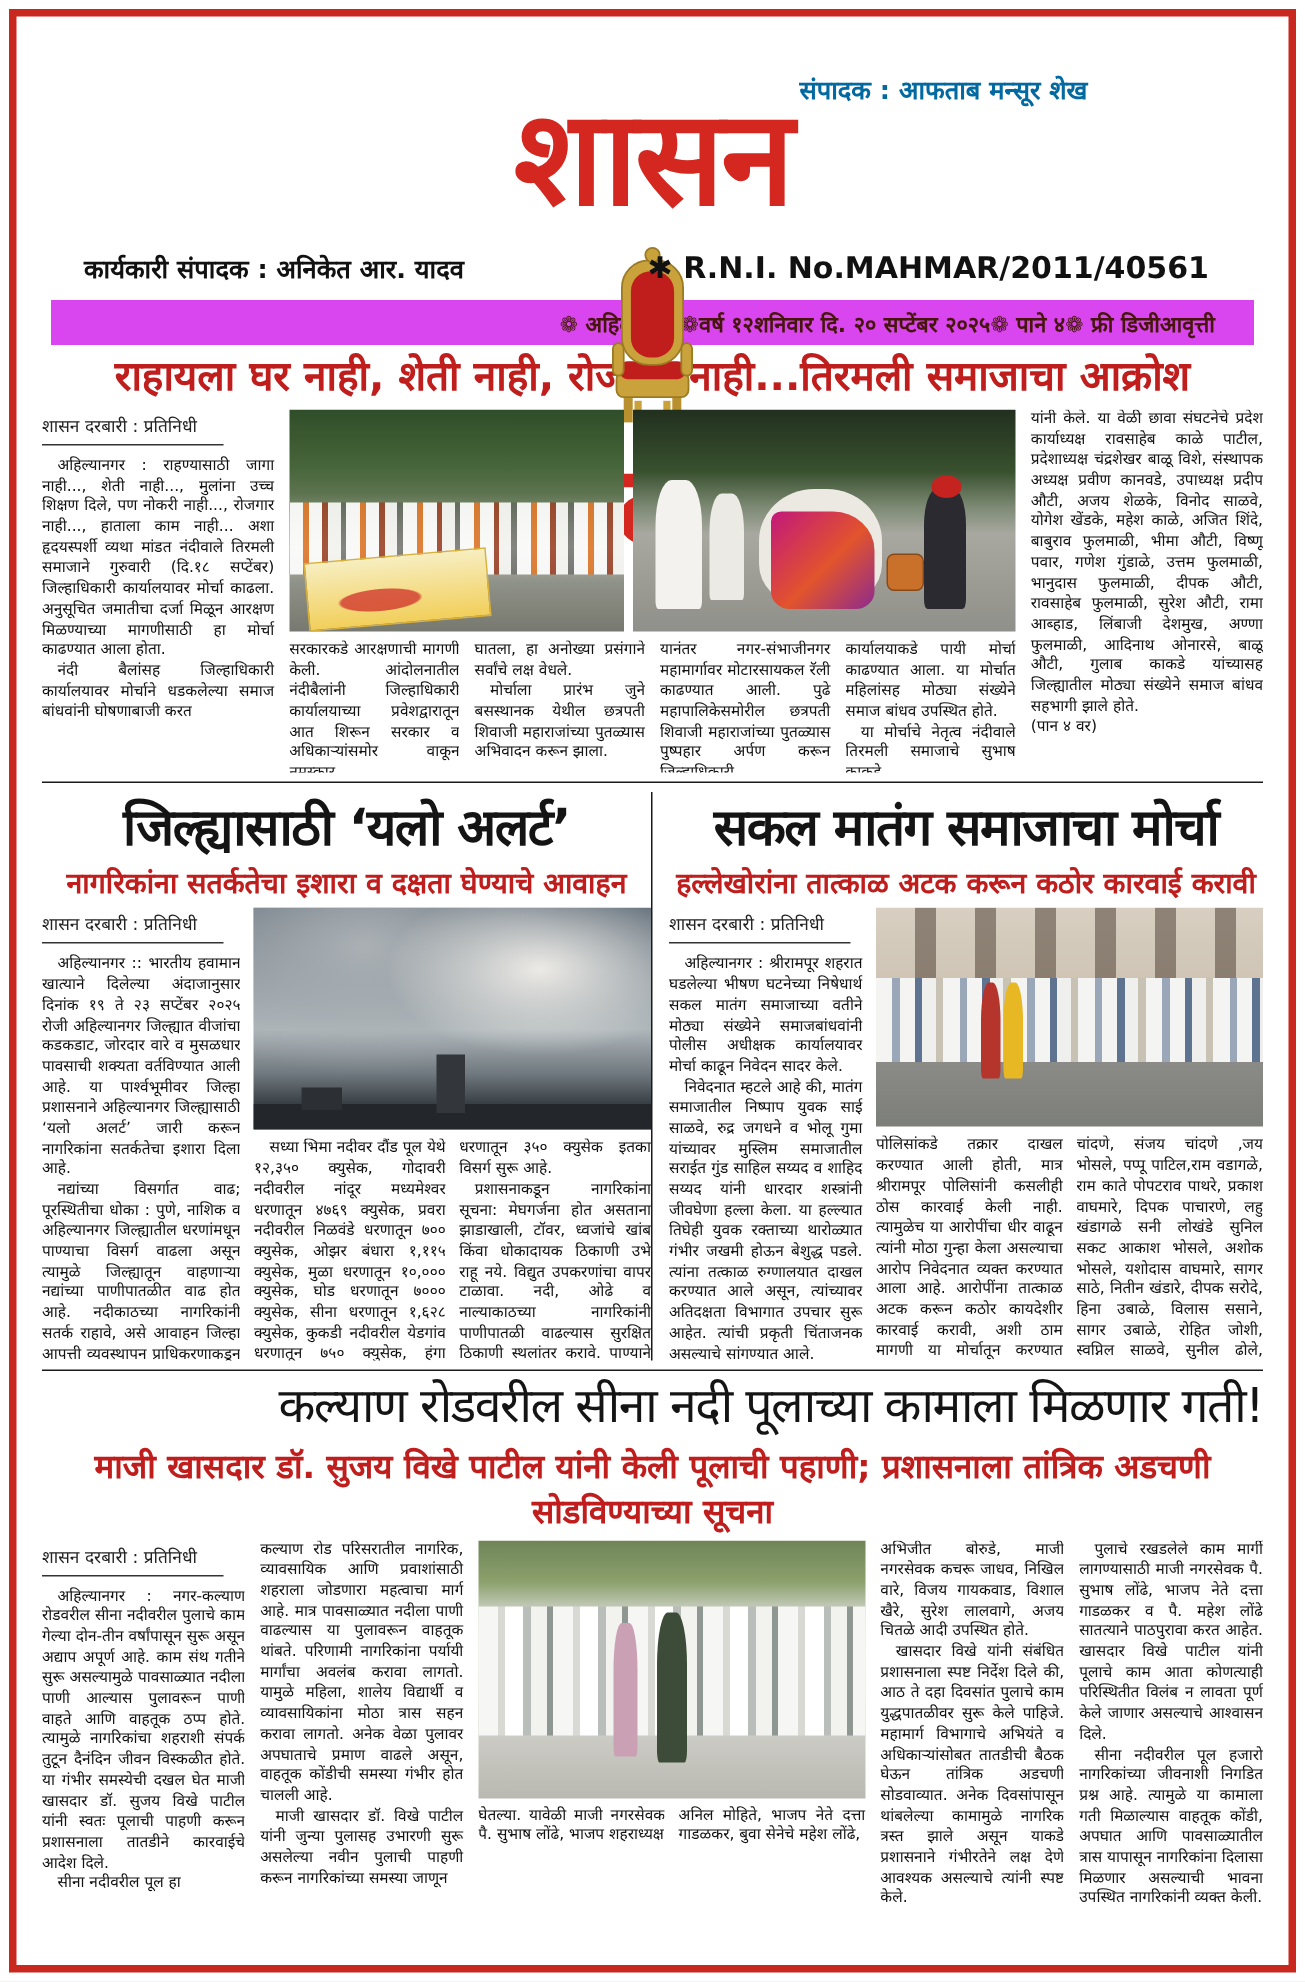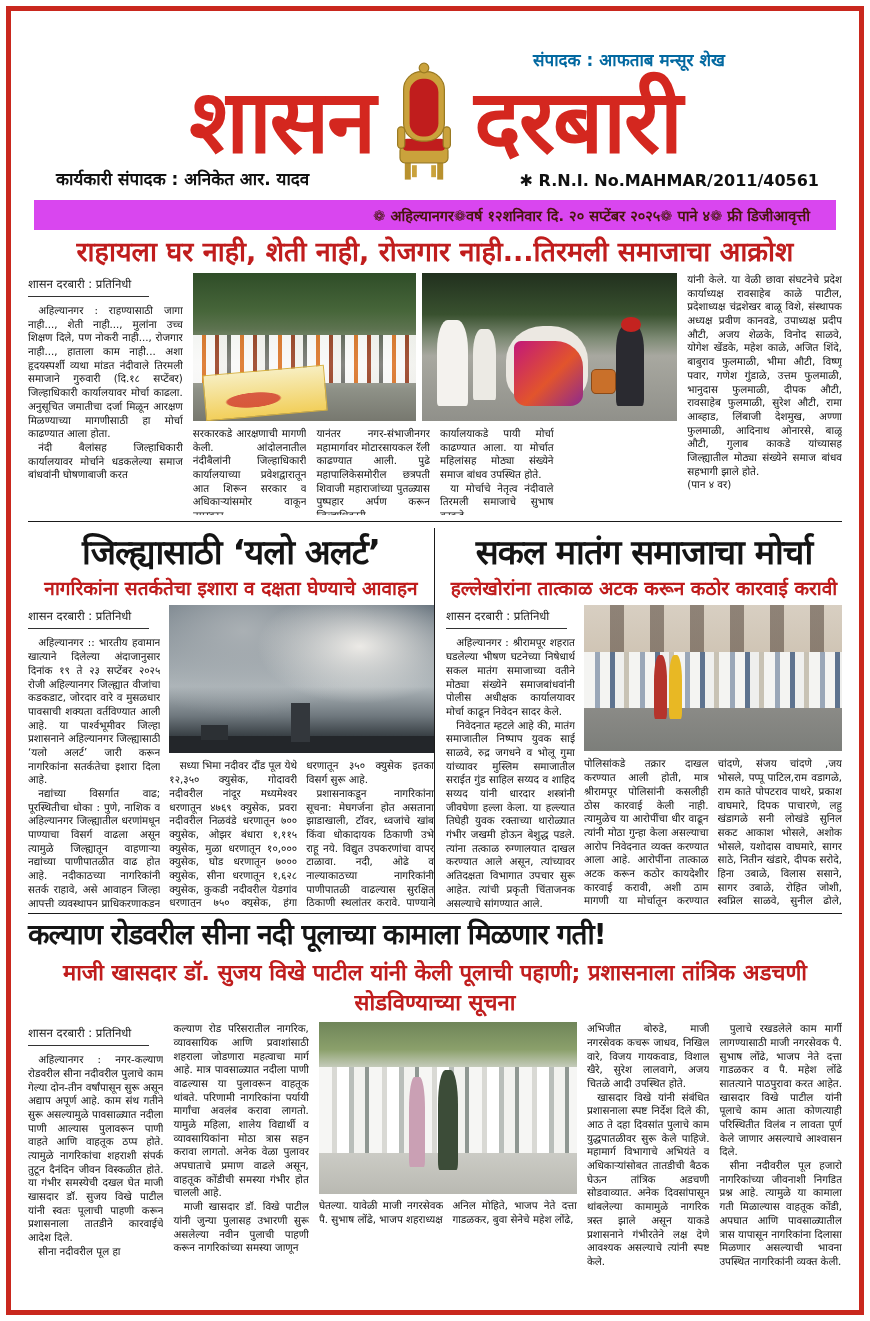--- a/index.html
+++ b/index.html
@@ -3,36 +3,36 @@
 <meta charset="utf-8">
 <style>
   html,body{margin:0;padding:0;background:#e9e9e9;font-family:"DejaVu Sans","Liberation Sans",sans-serif;}
   .page{position:relative;width:870px;height:1321px;background:#fff;margin:0 auto;overflow:hidden;}
   .frame{position:absolute;inset:6px;border:5px solid #c9281e;pointer-events:none;z-index:5;}
   .inner{position:absolute;inset:14px;padding:10px 14px;box-sizing:border-box;}
 
   
   .masthead{position:relative;height:168px;}
   .m-editor{position:absolute;top:24px;left:505px;font-size:17px;font-weight:bold;color:#0369a1;}
-  .m-title{position:absolute;top:38px;left:0;right:0;display:flex;align-items:center;justify-content:center;gap:14px;}
+  .m-title{position:absolute;top:38px;left:0;right:0;display:flex;align-items:center;gap:14px;flex-direction:column;}
   .m-word{font-size:88px;font-weight:bold;color:#d4271f;line-height:1;letter-spacing:-2px;white-space:nowrap;}
   .throne{flex:0 0 auto;}
   .m-exec{position:absolute;bottom:2px;left:28px;font-size:17px;font-weight:bold;color:#111;}
-  .m-rni{position:absolute;bottom:2px;right:23px;font-size:16px;font-weight:bold;color:#111;}
+  .m-rni{position:absolute;bottom:2px;right:36px;font-size:20px;font-weight:bold;color:#111;}
 
   
   .goldbar{margin:8px 6px 6px 6px;background:#d946ef;color:#46160c;font-weight:bold;font-size:14.5px;
     display:flex;justify-content:flex-end;align-items:center;padding:5px 26px;}
 
   
   .h-main{margin:4px 0 0 0;text-align:center;font-size:45px;font-weight:bold;color:#141414;line-height:1.12;letter-spacing:-1px;}
   .h-sub{margin:4px 0 6px 0;text-align:center;font-size:27px;font-weight:bold;color:#c01d1d;line-height:1.15;}
   .h-mid{margin:6px 0 0 0;text-align:center;font-size:34px;font-weight:bold;color:#141414;line-height:1.1;letter-spacing:-1px;}
   .h-mid-sub{margin:4px 0 4px 0;text-align:center;font-size:19px;font-weight:bold;color:#c01d1d;}
-  .h-bot{margin:6px 0 0 0;text-align:left;font-size:28px;font-weight:bold;color:#141414;line-height:1.1;letter-spacing:-1px;}
+  .h-bot{margin:6px 0 0 0;text-align:right;font-size:32px;font-weight:normal;color:#141414;line-height:1.1;letter-spacing:-1px;}
   .h-bot-sub{margin:5px 0 6px 0;text-align:center;font-size:22px;font-weight:bold;color:#c01d1d;}
 
   .rule{border-top:1.6px solid #1a1a1a;margin:6px 0;}
 
   
   .coltext{font-size:10.3px;line-height:1.33;color:#111;text-align:justify;white-space:pre-line;overflow:hidden;}
   .byline{font-size:11.5px;color:#222;border-bottom:1.2px solid #333;display:inline-block;padding:0 18px 5px 0;margin-bottom:7px;}
 
   
   .a1-body{display:grid;grid-template-columns:repeat(5,1fr);gap:10px;height:242px;overflow:hidden;margin-top:2px;}
@@ -124,20 +124,22 @@
               <span style="position:absolute;left:20%;bottom:14%;width:9%;height:48%;background:#eceae4;border-radius:35% 35% 6% 6%;"></span>
               <span style="position:absolute;left:33%;bottom:12%;width:32%;height:52%;background:#ece8e2;border-radius:45% 45% 35% 35%;"></span>
               <span style="position:absolute;left:36%;bottom:10%;width:27%;height:44%;background:linear-gradient(135deg,#c2187a,#e2542c 55%,#8e2a8e);border-radius:10% 40% 18% 18%;"></span>
               <span style="position:absolute;right:13%;bottom:10%;width:11%;height:54%;background:#2a2a30;border-radius:30% 30% 8% 8%;"></span>
               <span style="position:absolute;right:14%;top:30%;width:8%;height:10%;background:#c42320;border-radius:50%;"></span>
               <span style="position:absolute;right:24%;bottom:18%;width:9%;height:16%;background:#c9702a;border-radius:20%;border:1px solid #8a4a18;"></span>
             </div>
           </div>
           <div class="a1-subcols">
             <div class="coltext">सरकारकडे आरक्षणाची मागणी केली. आंदोलनातील नंदीबैलांनी जिल्हाधिकारी कार्यालयाच्या प्रवेशद्वारातून आत शिरून सरकार व अधिकाऱ्यांसमोर वाकून नमस्कार</div>
+            <div class="coltext">घातला, हा अनोख्या प्रसंगाने सर्वांचे लक्ष वेधले.
+ मोर्चाला प्रारंभ जुने बसस्थानक येथील छत्रपती शिवाजी महाराजांच्या पुतळ्यास अभिवादन करून झाला.</div>
             <div class="coltext">यानंतर नगर-संभाजीनगर महामार्गावर मोटारसायकल रॅली काढण्यात आली. पुढे महापालिकेसमोरील छत्रपती शिवाजी महाराजांच्या पुतळ्यास पुष्पहार अर्पण करून जिल्हाधिकारी</div>
             <div class="coltext">कार्यालयाकडे पायी मोर्चा काढण्यात आला. या मोर्चात महिलांसह मोठ्या संख्येने समाज बांधव उपस्थित होते.
  या मोर्चाचे नेतृत्व नंदीवाले तिरमली समाजाचे सुभाष काकडे</div>
           </div>
         </div>
         <div class="a1-col5">
           <div class="coltext">यांनी केले. या वेळी छावा संघटनेचे प्रदेश कार्याध्यक्ष रावसाहेब काळे पाटील, प्रदेशाध्यक्ष चंद्रशेखर बाळू विशे, संस्थापक अध्यक्ष प्रवीण कानवडे, उपाध्यक्ष प्रदीप औटी, अजय शेळके, विनोद साळवे, योगेश खेंडके, महेश काळे, अजित शिंदे, बाबुराव फुलमाळी, भीमा औटी, विष्णू पवार, गणेश गुंडाळे, उत्तम फुलमाळी, भानुदास फुलमाळी, दीपक औटी, रावसाहेब फुलमाळी, सुरेश औटी, रामा आब्हाड, लिंबाजी देशमुख, अण्णा फुलमाळी, आदिनाथ ओनारसे, बाळू औटी, गुलाब काकडे यांच्यासह जिल्ह्यातील मोठ्या संख्येने समाज बांधव सहभागी झाले होते.
 (पान ४ वर)</div>
         </div>
       </div>

